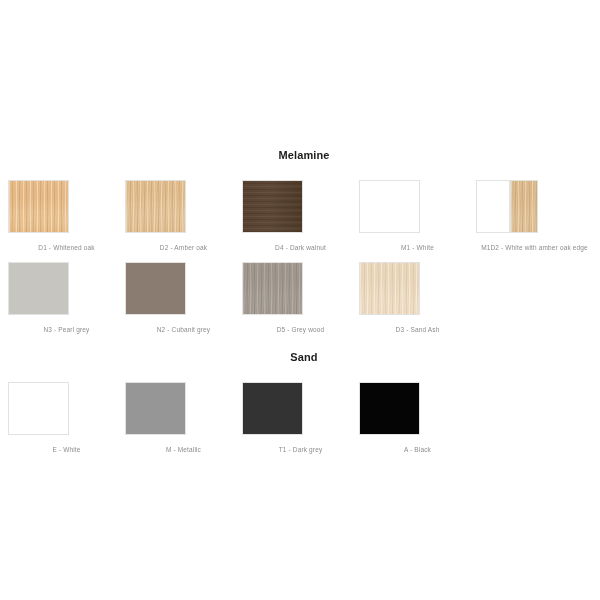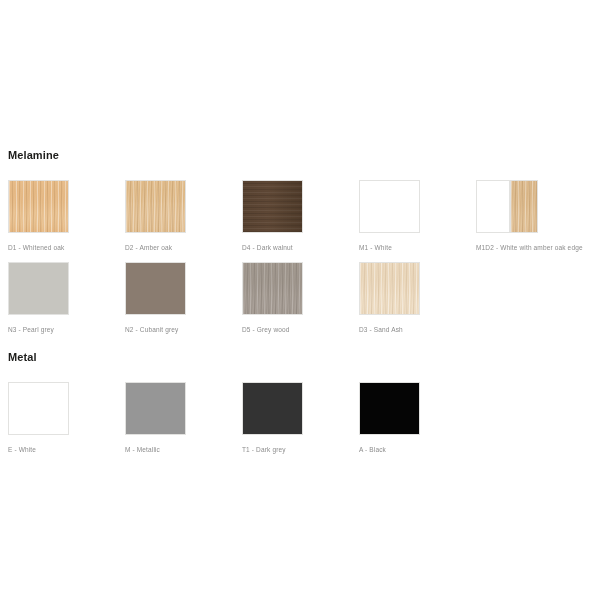--- a/index.html
+++ b/index.html
@@ -14,20 +14,21 @@
     overflow: hidden;
     font-family: "Liberation Sans", sans-serif;
     -webkit-font-smoothing: antialiased;
   }
 
   .page {
     position: relative;
     width: 600px;
     height: 600px;
     background: #ffffff;
+    text-align: center;
   }
 
   
   .section {
     position: absolute;
     left: 0;
     width: 600px;
   }
   .section-melamine { top: 148px; }
   .section-metal    { top: 350px; }
@@ -281,21 +282,21 @@
           <div class="fill grain-v f-d3"></div>
         </div>
         <div class="swatch-label">D3 - Sand Ash</div>
       </div>
 
     </div>
   </section>
 
   <section class="section section-metal">
 
-    <h2 class="section-title">Metal</h2>
+    <h2 class="section-title">Sand</h2>
 
     <div class="swatch-row row-1">
 
       <div class="swatch-cell col-0">
         <div class="swatch">
           <div class="fill f-e"></div>
         </div>
         <div class="swatch-label">E - White</div>
       </div>
 

